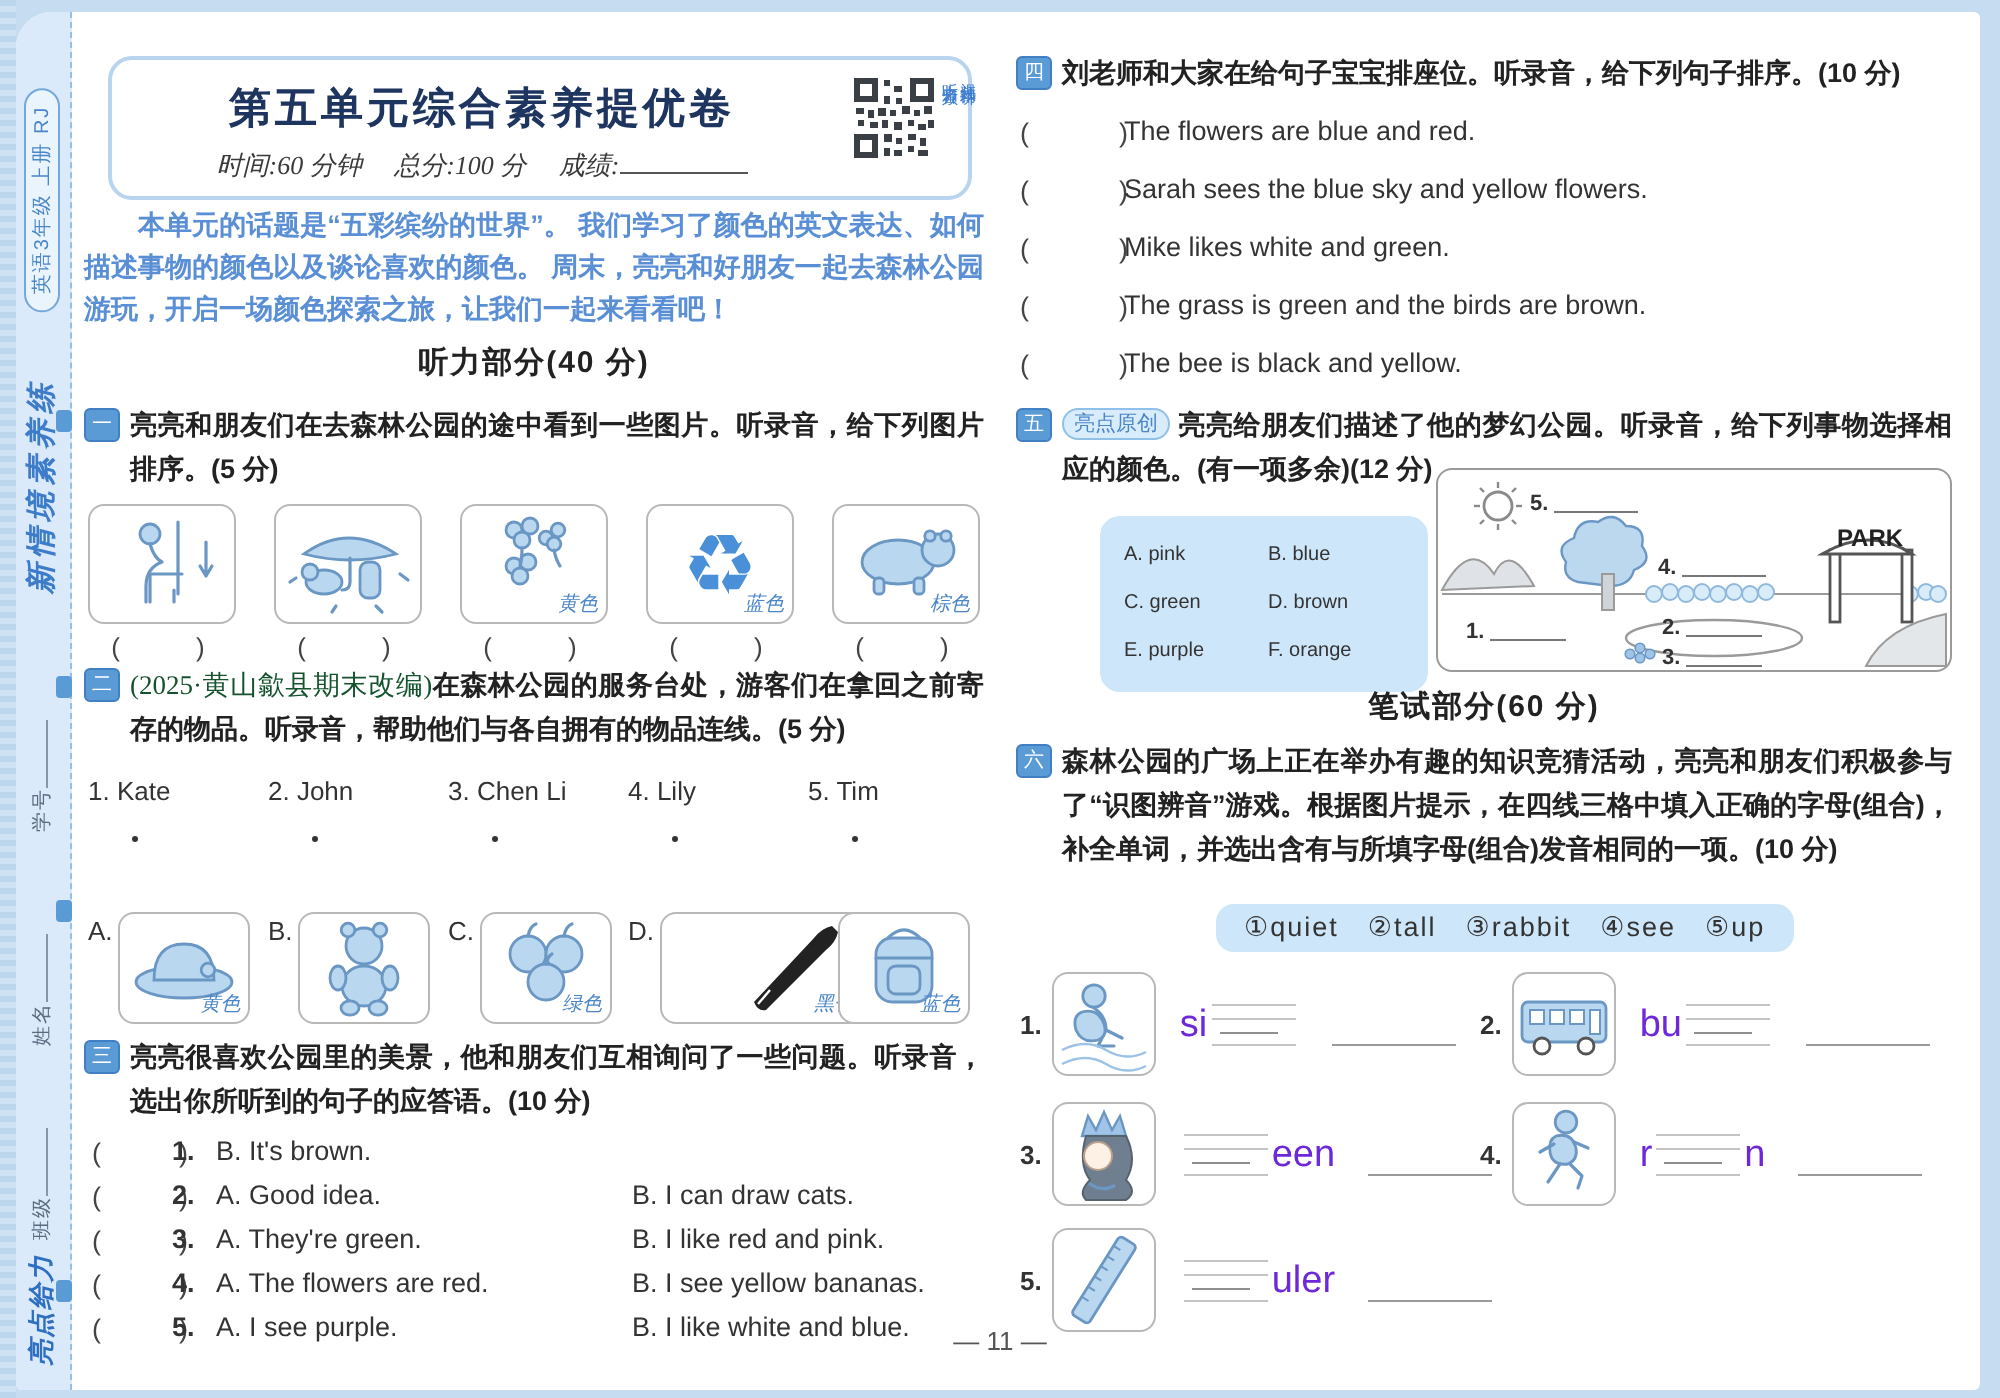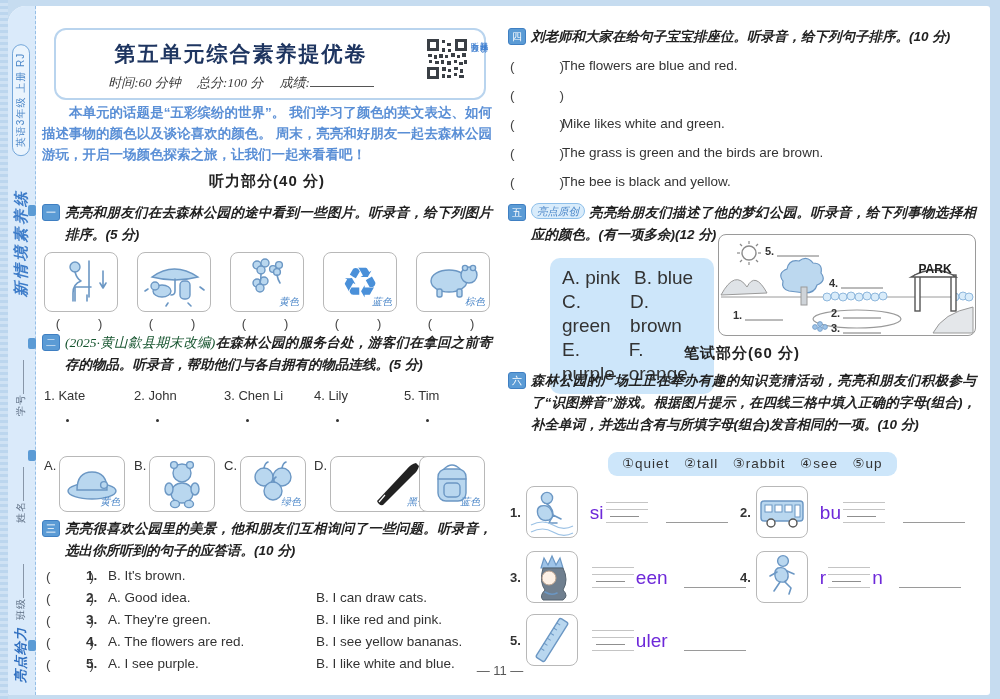--- a/index.html
+++ b/index.html
@@ -47,21 +47,21 @@
 
   .intro{position:absolute;left:0;top:96px;width:450px;font-size:13.5px;line-height:21px;
     color:#5a8fd6;font-weight:bold;text-align:justify;text-indent:2em;}
 
   .sec-title{position:absolute;width:100%;text-align:center;font-size:15px;
     font-weight:bold;color:#222;letter-spacing:1px;}
 
   .q{position:absolute;display:flex;}
   .badge{flex:0 0 16px;height:15px;margin-top:2px;background:#5b9bd5;border:1px solid #3f7fc2;
     border-radius:3px;color:#fff;font-size:10px;line-height:15px;text-align:center;margin-right:5px;}
-  .qtext{flex:1;font-size:13.5px;font-weight:bold;color:#222;line-height:22px;text-align:justify;font-style:italic;}
+  .qtext{flex:1;font-size:13.5px;font-weight:bold;color:#222;line-height:22px;text-align:justify;}
   .src{color:#14532d;font-weight:normal;font-family:"Liberation Serif",serif;}
   .pill-badge{display:inline-block;background:#d9ecfb;border:1px solid #8fc0ea;color:#4a86c8;
     border-radius:8px;font-size:10.5px;font-weight:normal;padding:0 5px;line-height:14px;vertical-align:2px;}
 
   .img-row{position:absolute;display:flex;justify-content:space-between;}
   .img-cell{display:flex;flex-direction:column;align-items:center;}
   .pic-box{position:relative;background:#fff;border:1.5px solid #b8b8b8;border-radius:8px;}
   .cap{position:absolute;right:4px;bottom:2px;font-size:10px;color:#4a86c8;
     font-family:"Liberation Serif",serif;font-style:italic;}
   .paren{font-size:13px;color:#444;margin-top:3px;letter-spacing:4px;}
@@ -78,21 +78,21 @@
   .opt-row{position:absolute;display:flex;font-size:13.5px;color:#333;}
   .opt-br{width:40px;letter-spacing:4px;color:#444;}
   .opt-n{width:22px;font-weight:bold;}
   .opt-a{width:208px;}
   .opt-b{flex:1;}
 
   .sent-row{position:absolute;display:flex;font-size:13.5px;color:#333;}
   .sent-br{width:52px;letter-spacing:6px;color:#444;}
 
   .colorbox{position:absolute;background:#cde6fa;border-radius:10px;padding:8px 12px;}
-  .colorbox .r{display:flex;font-size:19px;color:#333;line-height:24px;}
+  .colorbox .r{display:flex;font-size:10px;color:#333;line-height:24px;}
   .colorbox .c1{width:72px;}
 
   .scene{position:absolute;border:1.5px solid #9a9a9a;border-radius:8px;background:#fff;}
 
   .bank{position:absolute;background:#cde6fa;border-radius:9px;text-align:center;
     font-size:13.5px;color:#333;padding:3px 14px;letter-spacing:1px;}
 
   .witem{position:absolute;display:flex;align-items:center;}
   .witem .wnum{font-size:13px;font-weight:bold;color:#333;margin-right:5px;}
   .wpic{background:#fff;border:1.5px solid #b8b8b8;border-radius:8px;width:50px;height:50px;}
@@ -392,20 +392,21 @@
   <div class="q" style="left:0;top:20px;width:468px;">
     <div class="badge">四</div>
     <div class="qtext">刘老师和大家在给句子宝宝排座位。听录音，给下列句子排序。(10 分)</div>
   </div>
   <div class="sent-row" style="left:2px;top:52px;">
     <span class="sent-br">(　　)</span>
     <span>The flowers are blue and red.</span>
   </div>
   <div class="sent-row" style="left:2px;top:81px;">
     <span class="sent-br">(　　)</span>
+    <span>Sarah sees the blue sky and yellow flowers.</span>
   </div>
   <div class="sent-row" style="left:2px;top:110px;">
     <span class="sent-br">(　　)</span>
     <span>Mike likes white and green.</span>
   </div>
   <div class="sent-row" style="left:2px;top:139px;">
     <span class="sent-br">(　　)</span>
     <span>The grass is green and the birds are brown.</span>
   </div>
   <div class="sent-row" style="left:2px;top:168px;">

